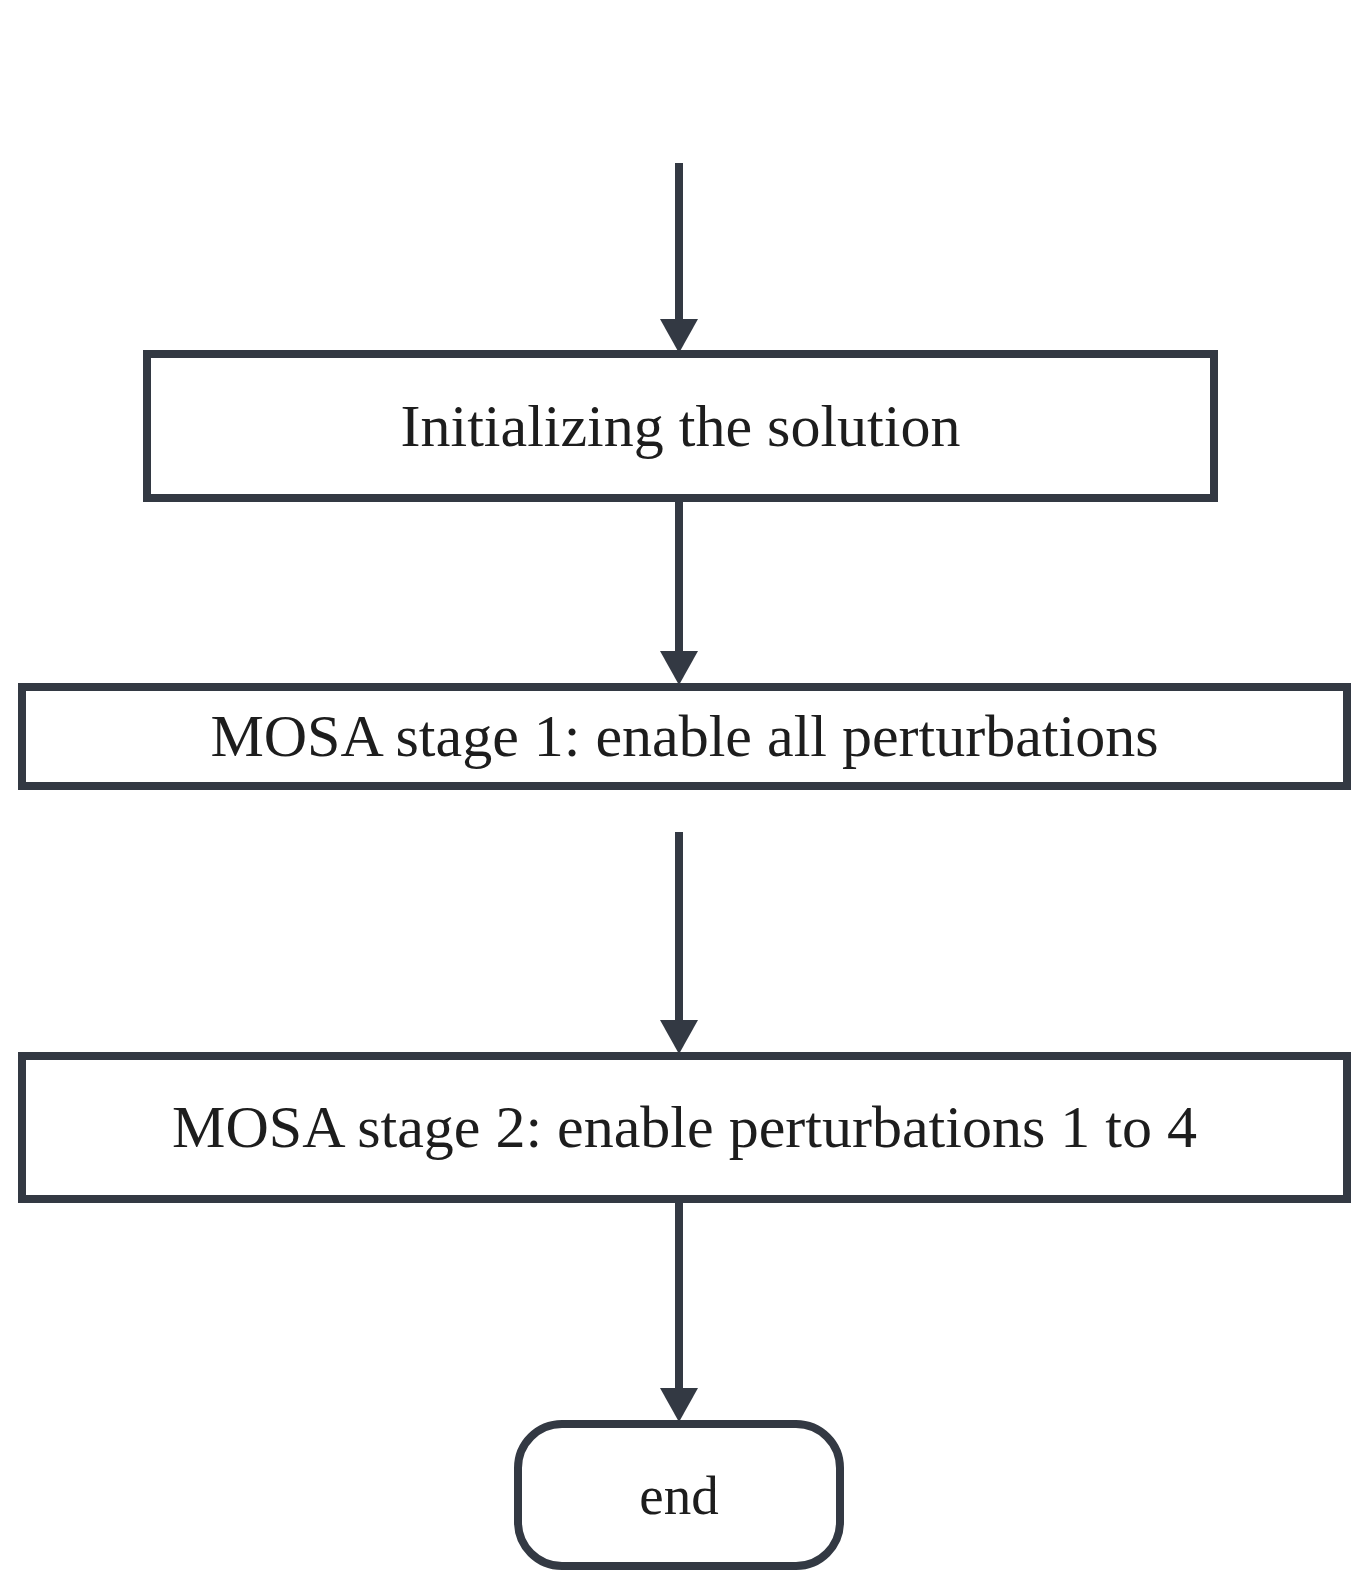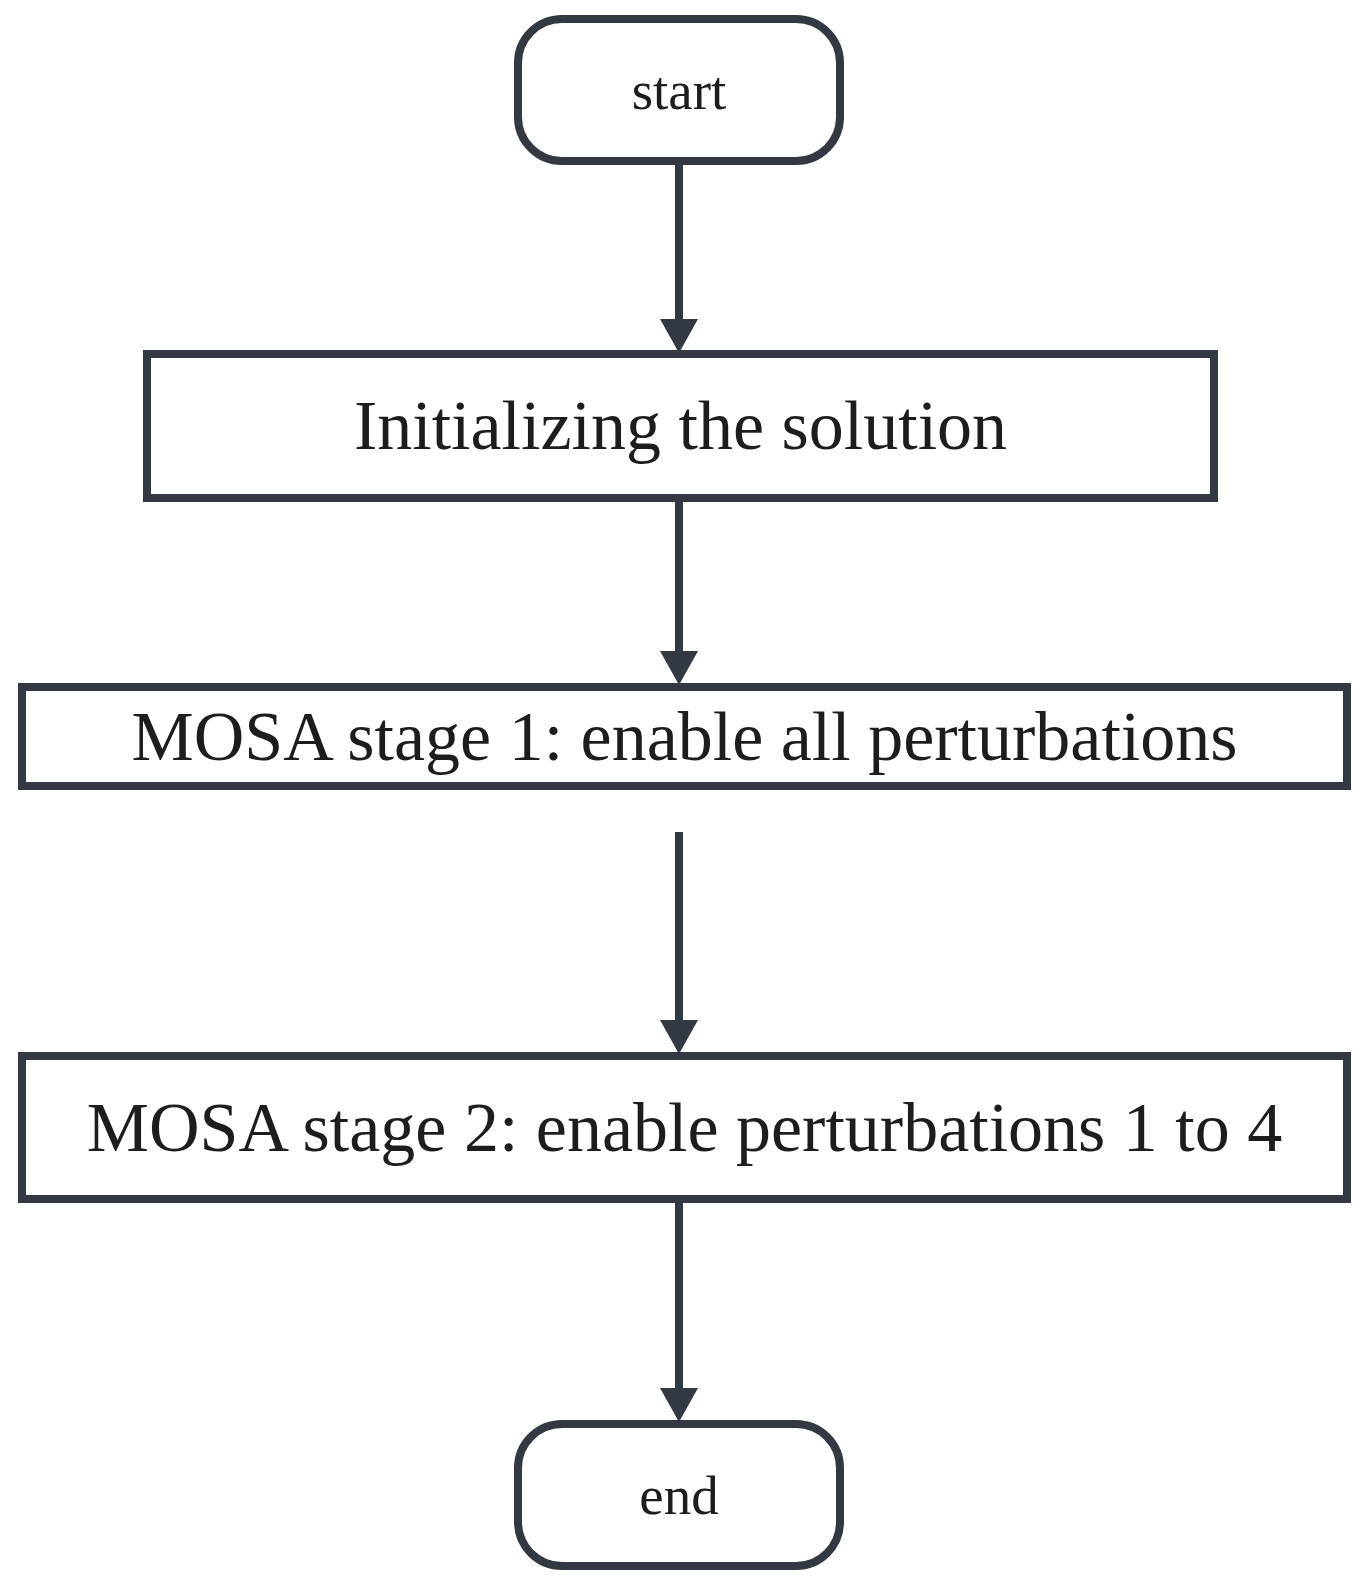--- a/index.html
+++ b/index.html
@@ -26,21 +26,21 @@
     text-align: center;
     color: #1d1d1d;
   }
   .terminator {
     width: 330px;
     height: 150px;
     border-radius: 48px;
     font-size: 55px;
   }
   .process {
-    font-size: 70px;
+    font-size: 60px;
   }
   #node-start { left: 514px; top: 15px; }
   #node-init  { left: 143px; top: 350px; width: 1075px; height: 152px; }
   #node-stage1{ left: 18px;  top: 683px; width: 1333px; height: 107px; }
   #node-stage2{ left: 18px;  top: 1052px; width: 1333px; height: 151px; }
   #node-end   { left: 514px; top: 1420px; align-items: center; }
 
   .arrow {
     position: absolute;
     left: 659px;
@@ -70,23 +70,20 @@
     border-left: 19px solid transparent;
     border-right: 19px solid transparent;
     border-top: 34px solid #333943;
   }
 </style>
 </head>
 <body>
 
 <div class="canvas">
 
-  <div class="node terminator" id="node-start">
-    <span>start</span>
-  </div>
 
   <div class="arrow" id="arrow-1">
     <div class="shaft"></div>
     <div class="head"></div>
   </div>
 
   <div class="node process" id="node-init">
     <span>Initializing the solution</span>
   </div>
 

